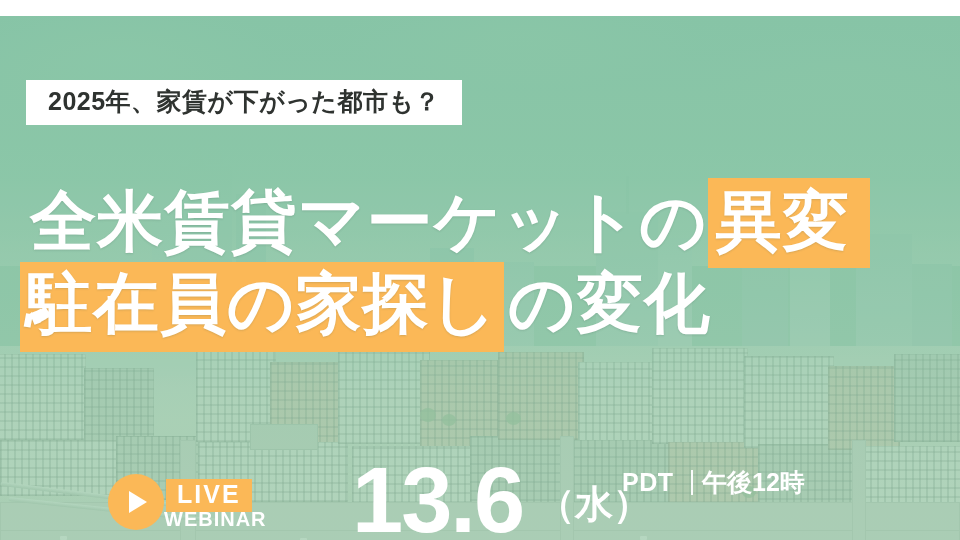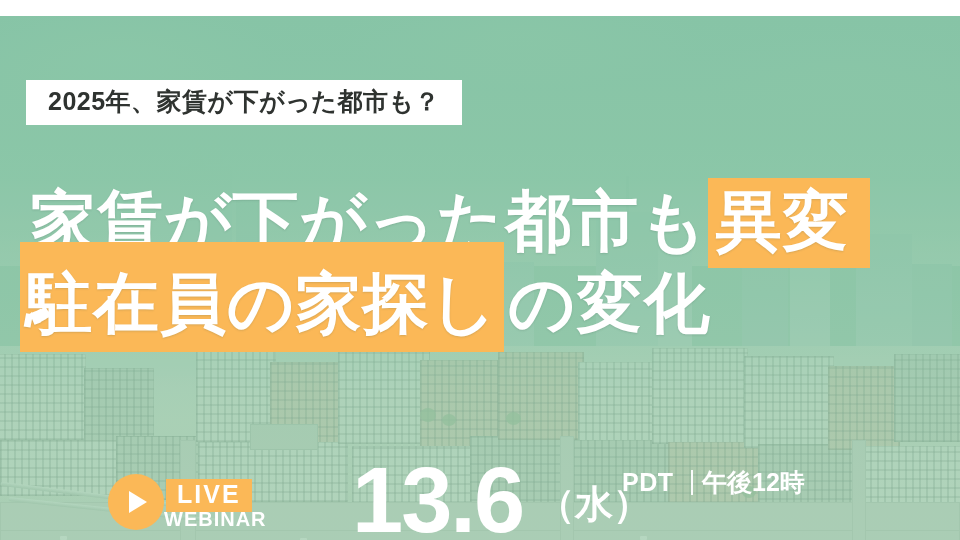--- a/index.html
+++ b/index.html
@@ -109,21 +109,21 @@
   }
   .hl-line.l1 { padding-left:30px; }
   .hl-line.l2 { padding-left:20px; margin-top:16px; }
   .hl-line.l2 .seg-plain { margin-left:4px; }
   .mark {
     background:#fbb857;
     padding:6px 20px 10px 8px;
     box-decoration-break:clone;
     -webkit-box-decoration-break:clone;
   }
-  .hl-line.l2 .mark { padding:24px 6px 12px 6px; }
+  .hl-line.l2 .mark { padding:4px 6px 12px 6px; }
 
   
   .footer { position:absolute; left:0; top:448px; width:960px; height:80px; }
 
   .live-badge {
     position:absolute; left:108px; top:10px;
     width:150px; height:58px;
   }
   .play-circle {
     position:absolute; left:0; top:0;
@@ -256,21 +256,21 @@
     <div class="tint"></div>
     <div class="tint2"></div>
   </div>
 
   <div class="content">
 
     <div class="eyebrow">2025年、家賃が下がった都市も？</div>
 
     <div class="headline">
       <div class="hl-line l1">
-        <span>家賃が下がった都市も</span><span class="mark">異変</span>
+        <span>全米賃貸マーケットの</span><span class="mark">異変</span>
       </div>
       <div class="hl-line l2">
         <span class="mark">駐在員の家探し</span><span class="seg-plain">の変化</span>
       </div>
     </div>
 
     <div class="footer">
 
       <div class="live-badge">
         <div class="play-circle">

